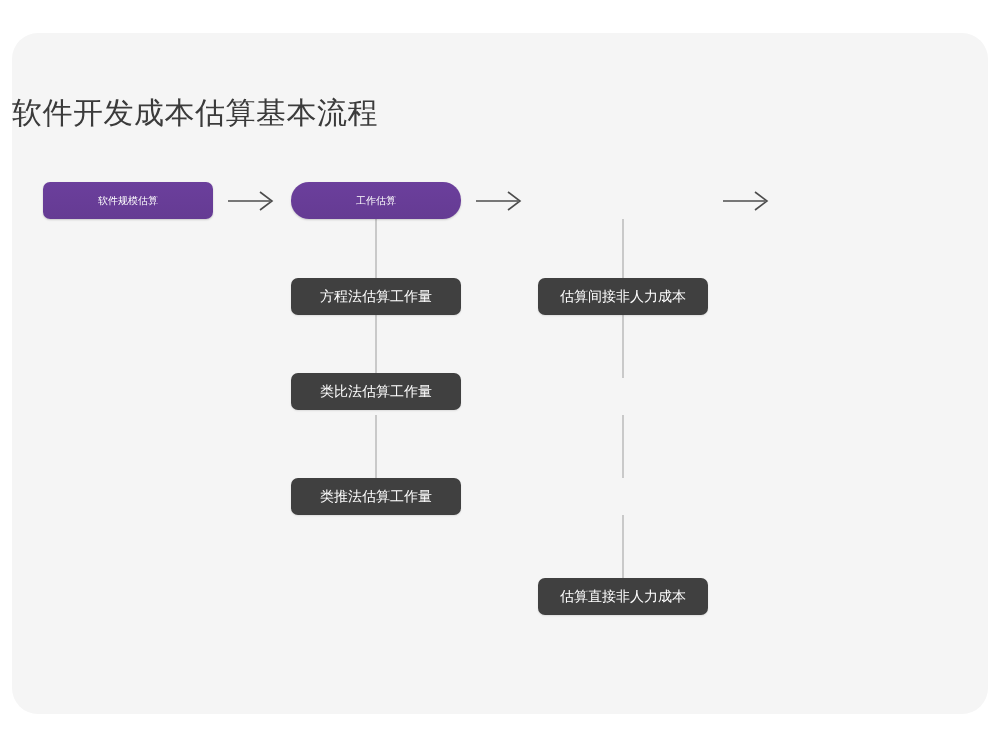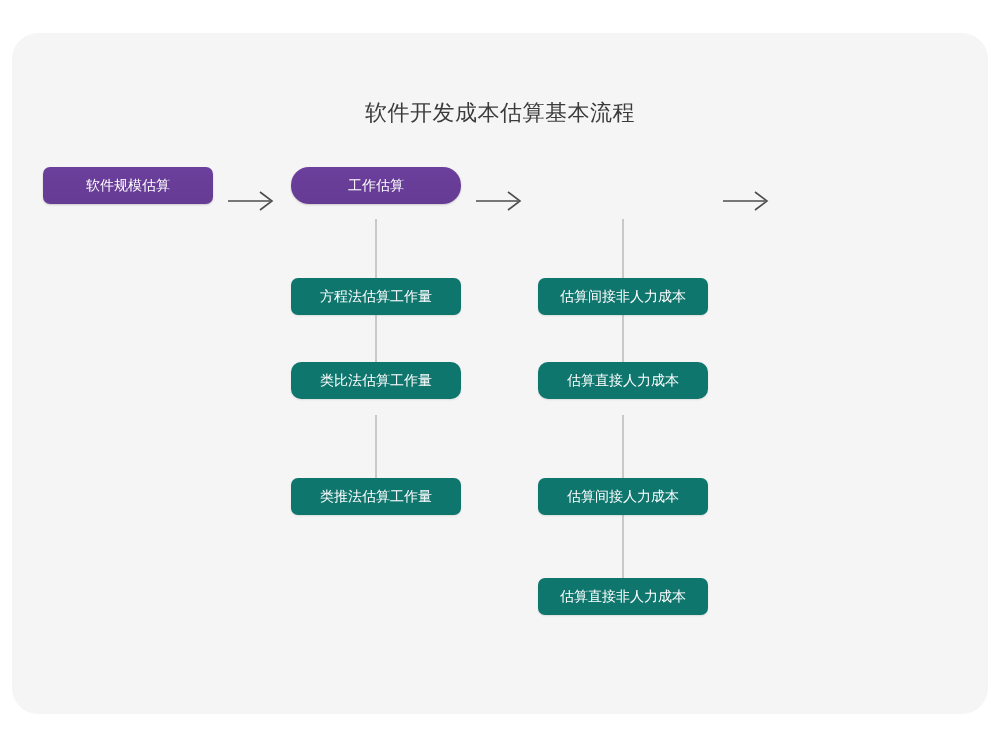--- a/index.html
+++ b/index.html
@@ -22,46 +22,45 @@
     height: 681px;
     background: #f5f5f5;
     border-radius: 26px;
   }
 
   .page-title {
     position: absolute;
     left: 0;
     top: 60px;
     width: 976px;
-    text-align: center;
-    font-size: 22px;
+    font-size: 30px;
     line-height: 40px;
     color: #3b3b3b;
     letter-spacing: 0.5px;
     white-space: nowrap;
   }
 
   
   .vline {
     position: absolute;
     width: 2px;
     background: #c9c9c9;
   }
 
   
   .stage {
     position: absolute;
-    top: 134px;
+    top: 149px;
     height: 37px;
     border-radius: 7px;
     background: #663c96;
     background: linear-gradient(#6b3f9c, #653b93);
     box-shadow: 0 1px 2px rgba(0,0,0,0.18);
     color: #ffffff;
-    font-size: 14px;
+    font-size: 10px;
     line-height: 37px;
     text-align: center;
     white-space: nowrap;
     box-sizing: border-box;
   }
   .stage-0 { left: 31px;  width: 170px; }
   .stage-1 { left: 279px; width: 170px; border-radius: 18px; }
   .stage-2 { left: 526px; width: 170px; }
   .stage-3 { left: 774px; width: 170px; }
 
@@ -75,34 +74,34 @@
   .arrow-0 { left: 214px; }
   .arrow-1 { left: 462px; }
   .arrow-2 { left: 709px; }
 
   
   .substep {
     position: absolute;
     height: 37px;
     width: 170px;
     border-radius: 7px;
-    background: #0f766e;
+    background: #404040;
     box-shadow: 0 1px 2px rgba(0,0,0,0.10);
     color: #ffffff;
     font-size: 14px;
     line-height: 37px;
     text-align: center;
     white-space: nowrap;
     box-sizing: border-box;
   }
   .col-left  { left: 279px; }
   .col-right { left: 526px; }
 
   .row-0 { top: 245px; }
-  .row-1 { top: 329px; border-radius: 10px; }
+  .row-1 { top: 340px; }
   .row-2 { top: 445px; }
   .row-3 { top: 545px; }
 </style>
 </head>
 <body>
 
 <div class="canvas">
 
   <div class="page-title">软件开发成本估算基本流程</div>
 
@@ -147,23 +146,17 @@
   <div class="substep col-left row-1">
     <span>类比法估算工作量</span>
   </div>
   <div class="substep col-left row-2">
     <span>类推法估算工作量</span>
   </div>
 
   <div class="substep col-right row-0">
     <span>估算间接非人力成本</span>
   </div>
-  <div class="substep col-right row-1">
-    <span>估算直接人力成本</span>
-  </div>
-  <div class="substep col-right row-2">
-    <span>估算间接人力成本</span>
-  </div>
   <div class="substep col-right row-3">
     <span>估算直接非人力成本</span>
   </div>
 
 </div>
 
 </body></html>

